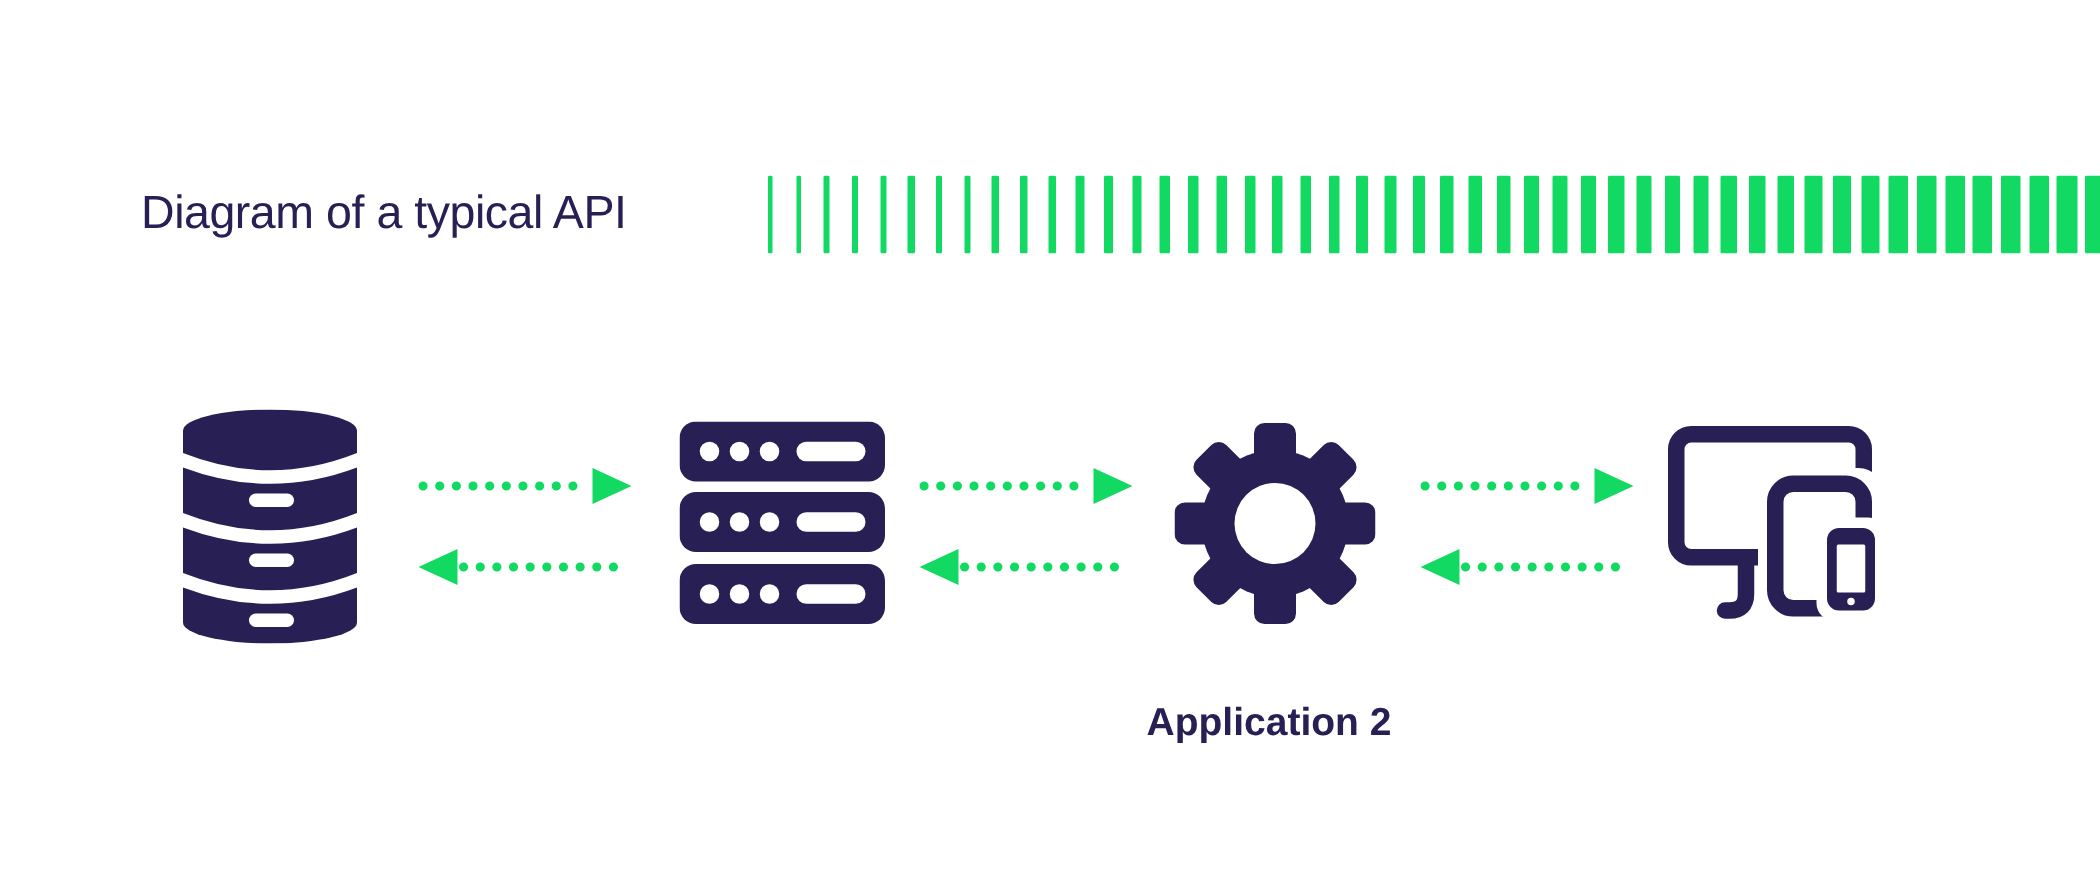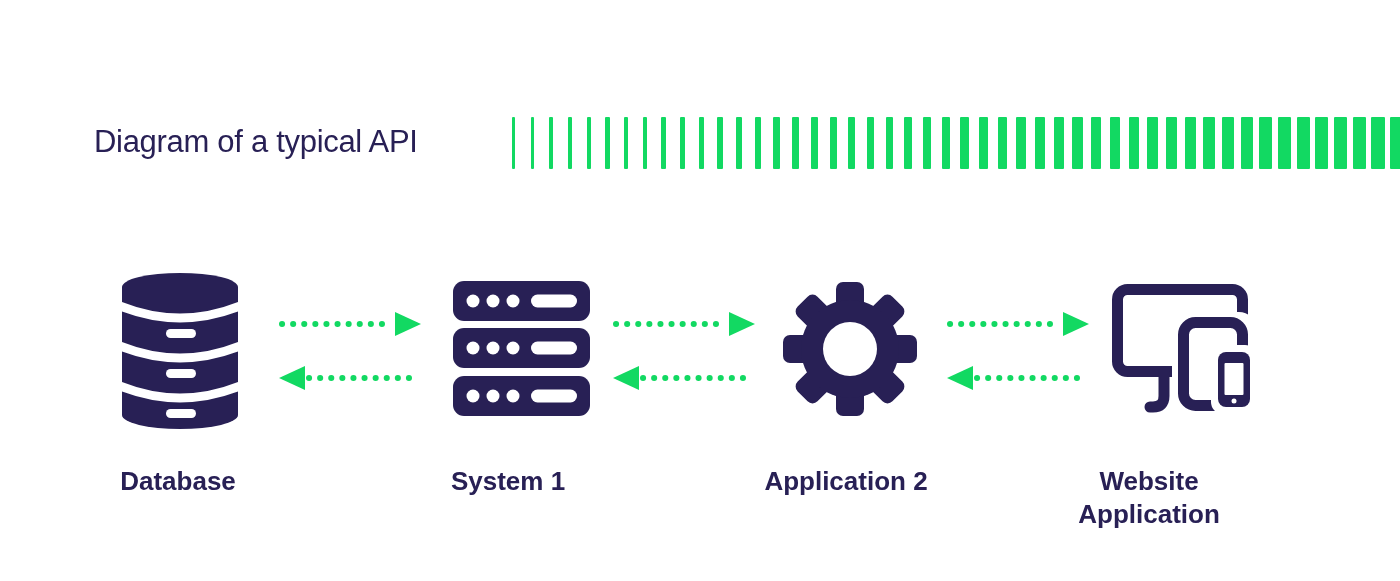--- a/index.html
+++ b/index.html
@@ -94,23 +94,20 @@
 
   <svg class="icon" style="left:122px;top:229px" width="116" height="156" viewBox="0 0 116 156">
     <path class="navy-fill" d="M0 14 A58 14 0 0 1 116 14 L116 142 A58 14 0 0 1 0 142 Z"></path>
     <path class="white-arc" d="M-2 33 Q58 57 118 33"></path>
     <path class="white-arc" d="M-2 73 Q58 97 118 73"></path>
     <path class="white-arc" d="M-2 113 Q58 137 118 113"></path>
     <rect class="white-fill" x="44" y="56" width="30" height="9" rx="4.5"></rect>
     <rect class="white-fill" x="44" y="96" width="30" height="9" rx="4.5"></rect>
     <rect class="white-fill" x="44" y="136" width="30" height="9" rx="4.5"></rect>
   </svg>
-  <div class="node-label" style="left:68px;top:421px">
-    <span>Database</span>
-  </div>
 
   <svg class="arrow" style="left:278px;top:268px" width="144" height="24" viewBox="0 0 144 24">
     <line class="dotline" x1="4" y1="12" x2="113" y2="12"></line>
     <polygon class="green-fill" points="117,0 117,24 143,12"></polygon>
   </svg>
   <svg class="arrow" style="left:278px;top:322px" width="144" height="24" viewBox="0 0 144 24">
     <polygon class="green-fill" points="27,0 27,24 1,12"></polygon>
     <line class="dotline" x1="31" y1="12" x2="140" y2="12"></line>
   </svg>
 
@@ -130,23 +127,20 @@
       <rect class="white-fill" x="78" y="60.5" width="46" height="13" rx="6.5"></rect>
     </g>
     <g>
       <rect class="navy-fill" x="0" y="95" width="137" height="40" rx="11"></rect>
       <circle class="white-fill" cx="20" cy="115" r="6.5"></circle>
       <circle class="white-fill" cx="40" cy="115" r="6.5"></circle>
       <circle class="white-fill" cx="60" cy="115" r="6.5"></circle>
       <rect class="white-fill" x="78" y="108.5" width="46" height="13" rx="6.5"></rect>
     </g>
   </svg>
-  <div class="node-label" style="left:398px;top:421px">
-    <span>System 1</span>
-  </div>
 
   <svg class="arrow" style="left:612px;top:268px" width="144" height="24" viewBox="0 0 144 24">
     <line class="dotline" x1="4" y1="12" x2="113" y2="12"></line>
     <polygon class="green-fill" points="117,0 117,24 143,12"></polygon>
   </svg>
   <svg class="arrow" style="left:612px;top:322px" width="144" height="24" viewBox="0 0 144 24">
     <polygon class="green-fill" points="27,0 27,24 1,12"></polygon>
     <line class="dotline" x1="31" y1="12" x2="140" y2="12"></line>
   </svg>
 
@@ -180,18 +174,14 @@
   <svg class="icon" style="left:1112px;top:240px" width="145" height="132" viewBox="0 0 145 132">
     <rect class="navy-stroke" stroke-width="11" x="5.5" y="5.5" width="125" height="82" rx="10"></rect>
     <path class="navy-stroke" stroke-width="11" stroke-linecap="round" d="M52 88 V112 Q52 123 41 123 H38"></path>
     <rect class="white-fill" x="60" y="28" width="84" height="102" rx="17"></rect>
     <rect class="navy-stroke" stroke-width="11" x="71.5" y="38.5" width="59" height="83" rx="12"></rect>
     <rect class="white-fill" x="99" y="61" width="46" height="69" rx="12"></rect>
     <rect class="navy-fill" x="106" y="68" width="32" height="55" rx="8"></rect>
     <rect class="white-fill" x="112.5" y="79" width="19" height="32" rx="1"></rect>
     <circle class="white-fill" cx="122" cy="117" r="2.5"></circle>
   </svg>
-  <div class="node-label" style="left:1039px;top:421px">
-    <div>Website</div>
-    <div>Application</div>
-  </div>
 
 </div>
 
 </body></html>

